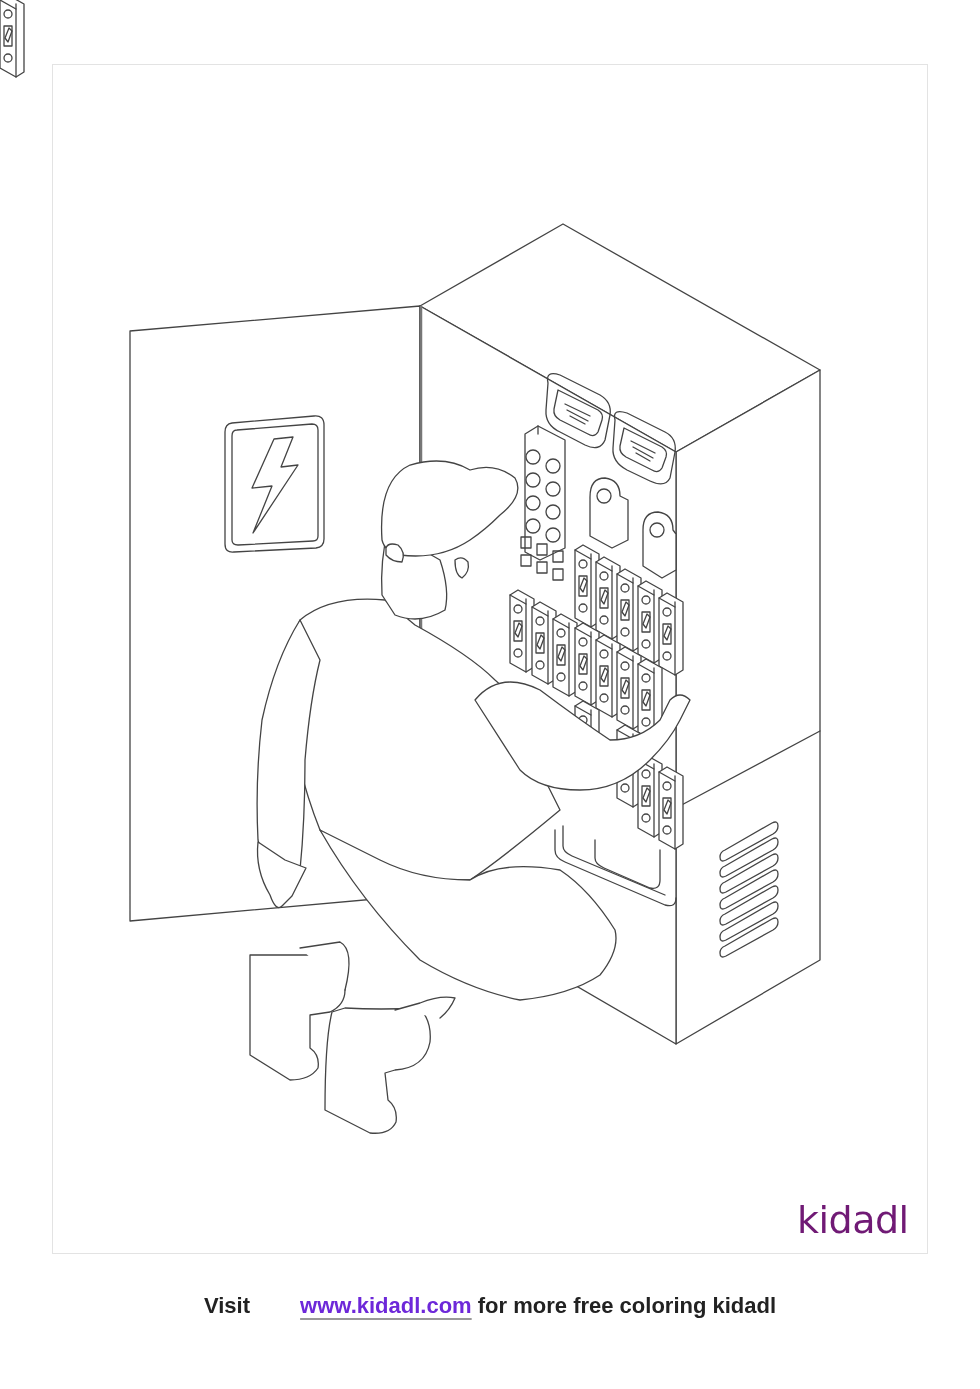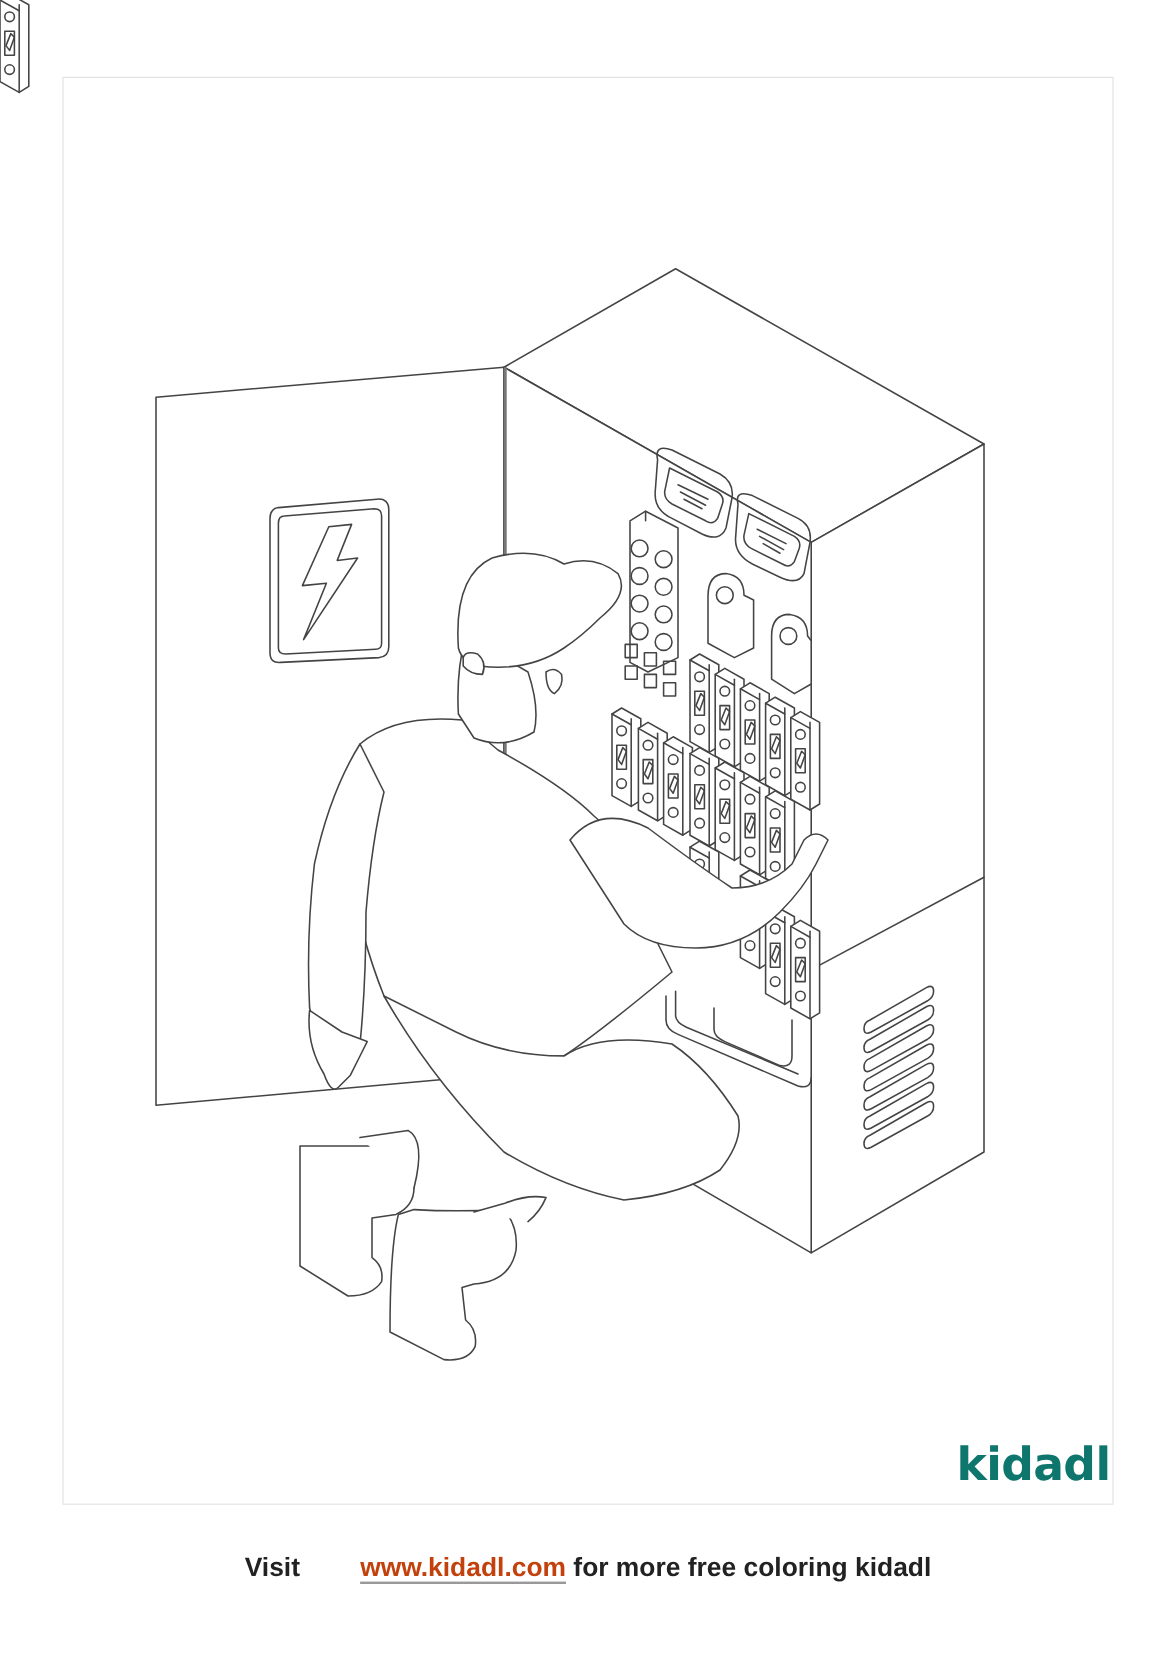--- a/index.html
+++ b/index.html
@@ -1,21 +1,21 @@
 <!DOCTYPE html>
 <html><head>
 <meta charset="utf-8">
 <style>
   html, body { margin: 0; padding: 0; background: #ffffff; }
   body { width: 980px; height: 1389px; position: relative; overflow: hidden; font-family: "Liberation Sans", sans-serif; }
   .frame { position: absolute; left: 52px; top: 64px; width: 876px; height: 1190px; border: 1px solid #e3e3e3; box-sizing: border-box; background: #fff; }
   .art { position: absolute; left: 0; top: 0; width: 980px; height: 1389px; }
-  .watermark { position: absolute; left: 797px; top: 1198px; font-size: 38px; font-weight: bold; color: #0f766e; letter-spacing: -0.5px; font-family: "DejaVu Sans", sans-serif; }
+  .watermark { position: absolute; left: 797px; top: 1198px; font-size: 38px; font-weight: normal; color: #701a75; letter-spacing: -0.5px; font-family: "DejaVu Sans", sans-serif; }
   .footer { position: absolute; left: 0; top: 1293px; width: 980px; text-align: center; font-size: 22px; font-weight: bold; color: #222; font-family: "Liberation Sans", sans-serif; }
-  .footer a { color: #c2410c; text-decoration: underline; text-decoration-color: #999; text-underline-offset: 5px; margin-left: 44px; }
+  .footer a { color: #6d28d9; text-decoration: underline; text-decoration-color: #999; text-underline-offset: 5px; margin-left: 44px; }
 </style>
 </head>
 <body>
 
 <div class="frame"></div>
 
 <svg class="art" viewBox="0 0 980 1389" xmlns="http://www.w3.org/2000/svg" fill="none" stroke="#444" stroke-width="1.3" stroke-linejoin="round" stroke-linecap="round">
 
   <g>
     <polygon points="130,331 420,306 420,895 130,921" fill="#fff"></polygon>

